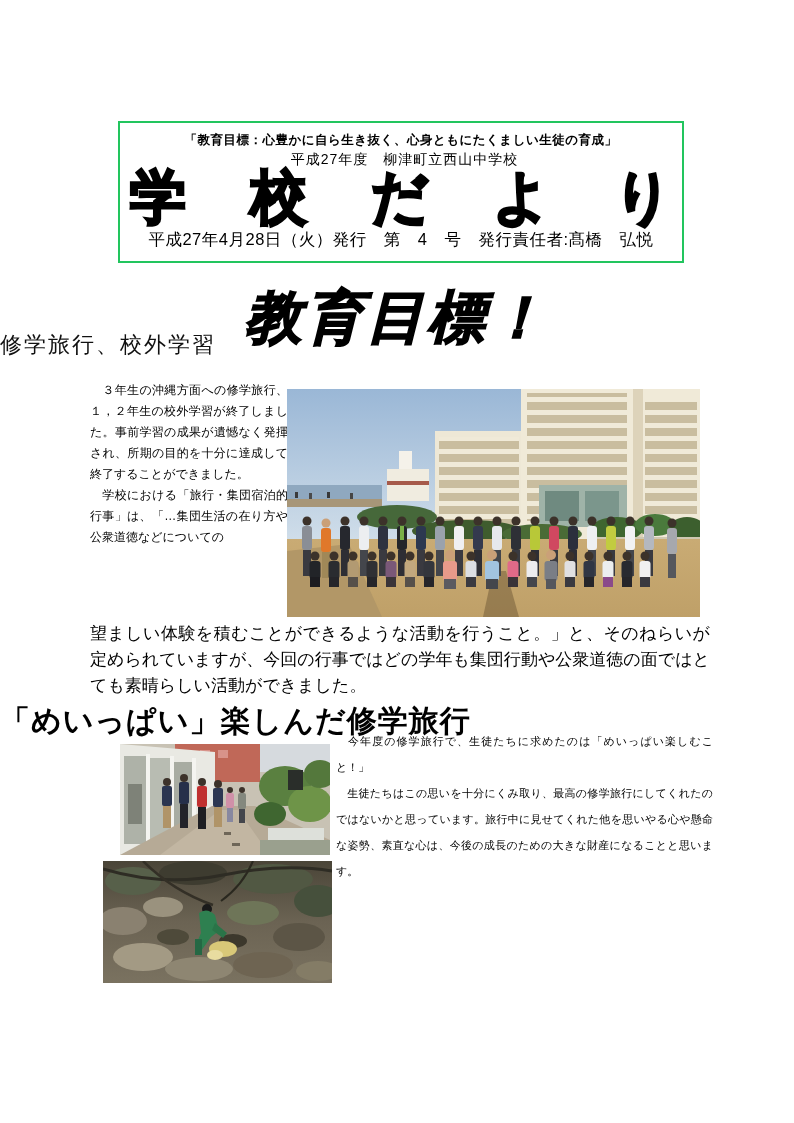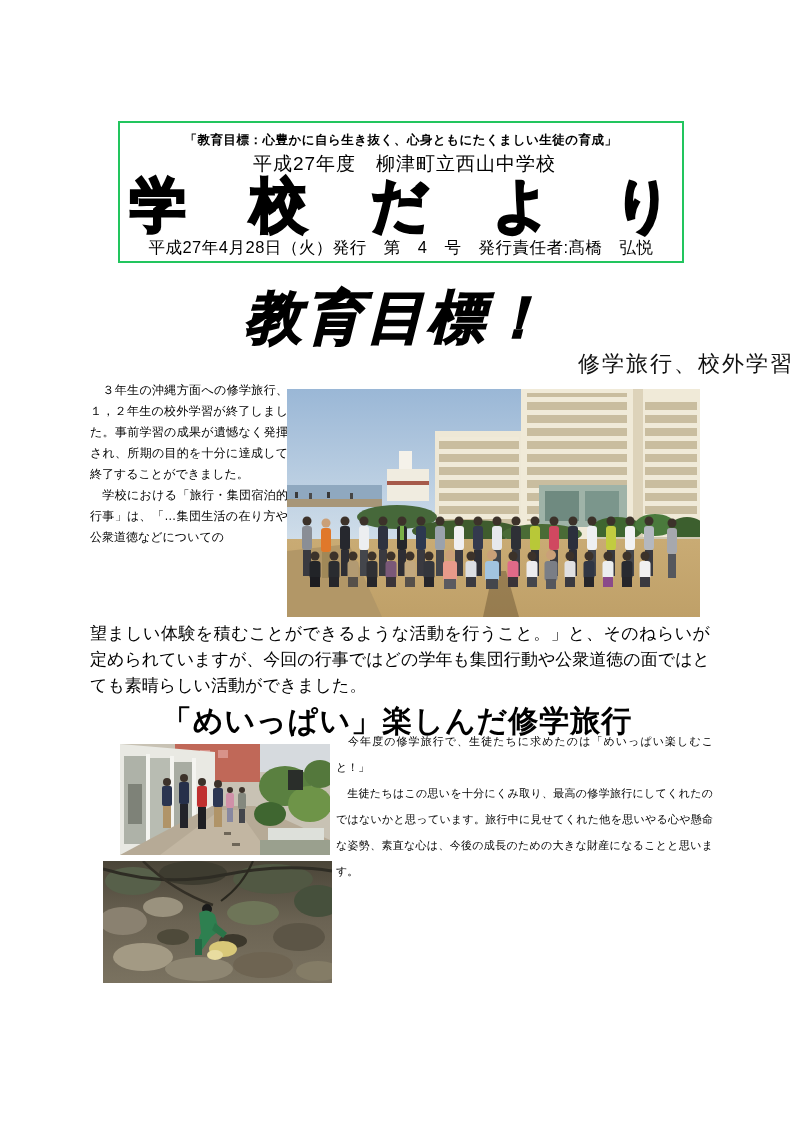--- a/index.html
+++ b/index.html
@@ -3,44 +3,44 @@
 <meta charset="utf-8">
 <style>
   html,body{margin:0;padding:0;background:#fff;}
   .page{position:relative;width:794px;height:1123px;background:#fff;overflow:hidden;
         font-family:"Liberation Sans","DejaVu Sans",sans-serif;color:#000;}
 
   
   .header-box{position:absolute;left:118px;top:121px;width:562px;height:138px;
               border:2px solid #22c55e;text-align:center;background:#fff;}
   .motto{margin-top:9px;font-size:12.5px;font-weight:bold;letter-spacing:0.5px;}
-  .school-line{margin-top:2px;font-size:19px;letter-spacing:1px;margin-left:7px;}
+  .school-line{margin-top:2px;font-size:14px;letter-spacing:1px;margin-left:7px;}
   .nl-title{display:flex;justify-content:space-between;align-items:center;
             padding:0 10px;height:62px;margin-top:-3px;
             font-size:56px;font-weight:900;line-height:60px;
             -webkit-text-stroke:2.6px #000;transform:scaleY(1.04);}
   .issue-line{margin-top:1px;font-size:16.5px;letter-spacing:0.5px;}
 
   
   .headline{position:absolute;left:0;top:280px;width:100%;text-align:center;
             font-size:57px;font-weight:900;font-style:italic;
             -webkit-text-stroke:1.6px #000;letter-spacing:4px;}
-  .headline-sub{position:absolute;left:0;top:349px;width:100%;text-align:right;
+  .headline-sub{position:absolute;left:0;top:330px;width:100%;text-align:left;
             font-size:22px;letter-spacing:2px;color:#111;}
 
   
   .a1-col{position:absolute;left:90px;top:380px;width:198px;
           font-size:12px;line-height:21px;text-align:justify;}
   .a1-col p{margin:0;}
   .beach-photo{position:absolute;left:287px;top:389px;width:413px;height:228px;}
   .a1-cont{position:absolute;left:90px;top:621px;width:620px;
            font-size:17px;line-height:26px;text-align:justify;}
 
   
-  .a2-heading{position:absolute;left:0;top:701px;width:100%;text-align:center;
+  .a2-heading{position:absolute;left:0;top:701px;width:100%;
               font-family:"Liberation Serif","DejaVu Serif",serif;
               font-weight:bold;font-size:30px;letter-spacing:1px;}
   .walk-photo{position:absolute;left:120px;top:744px;width:210px;height:111px;}
   .rock-photo{position:absolute;left:103px;top:861px;width:229px;height:122px;}
   .a2-text{position:absolute;left:336px;top:728px;width:377px;
            font-size:11px;line-height:26px;text-align:justify;}
   .a2-text p{margin:0;}
 </style>
 </head>
 <body>

